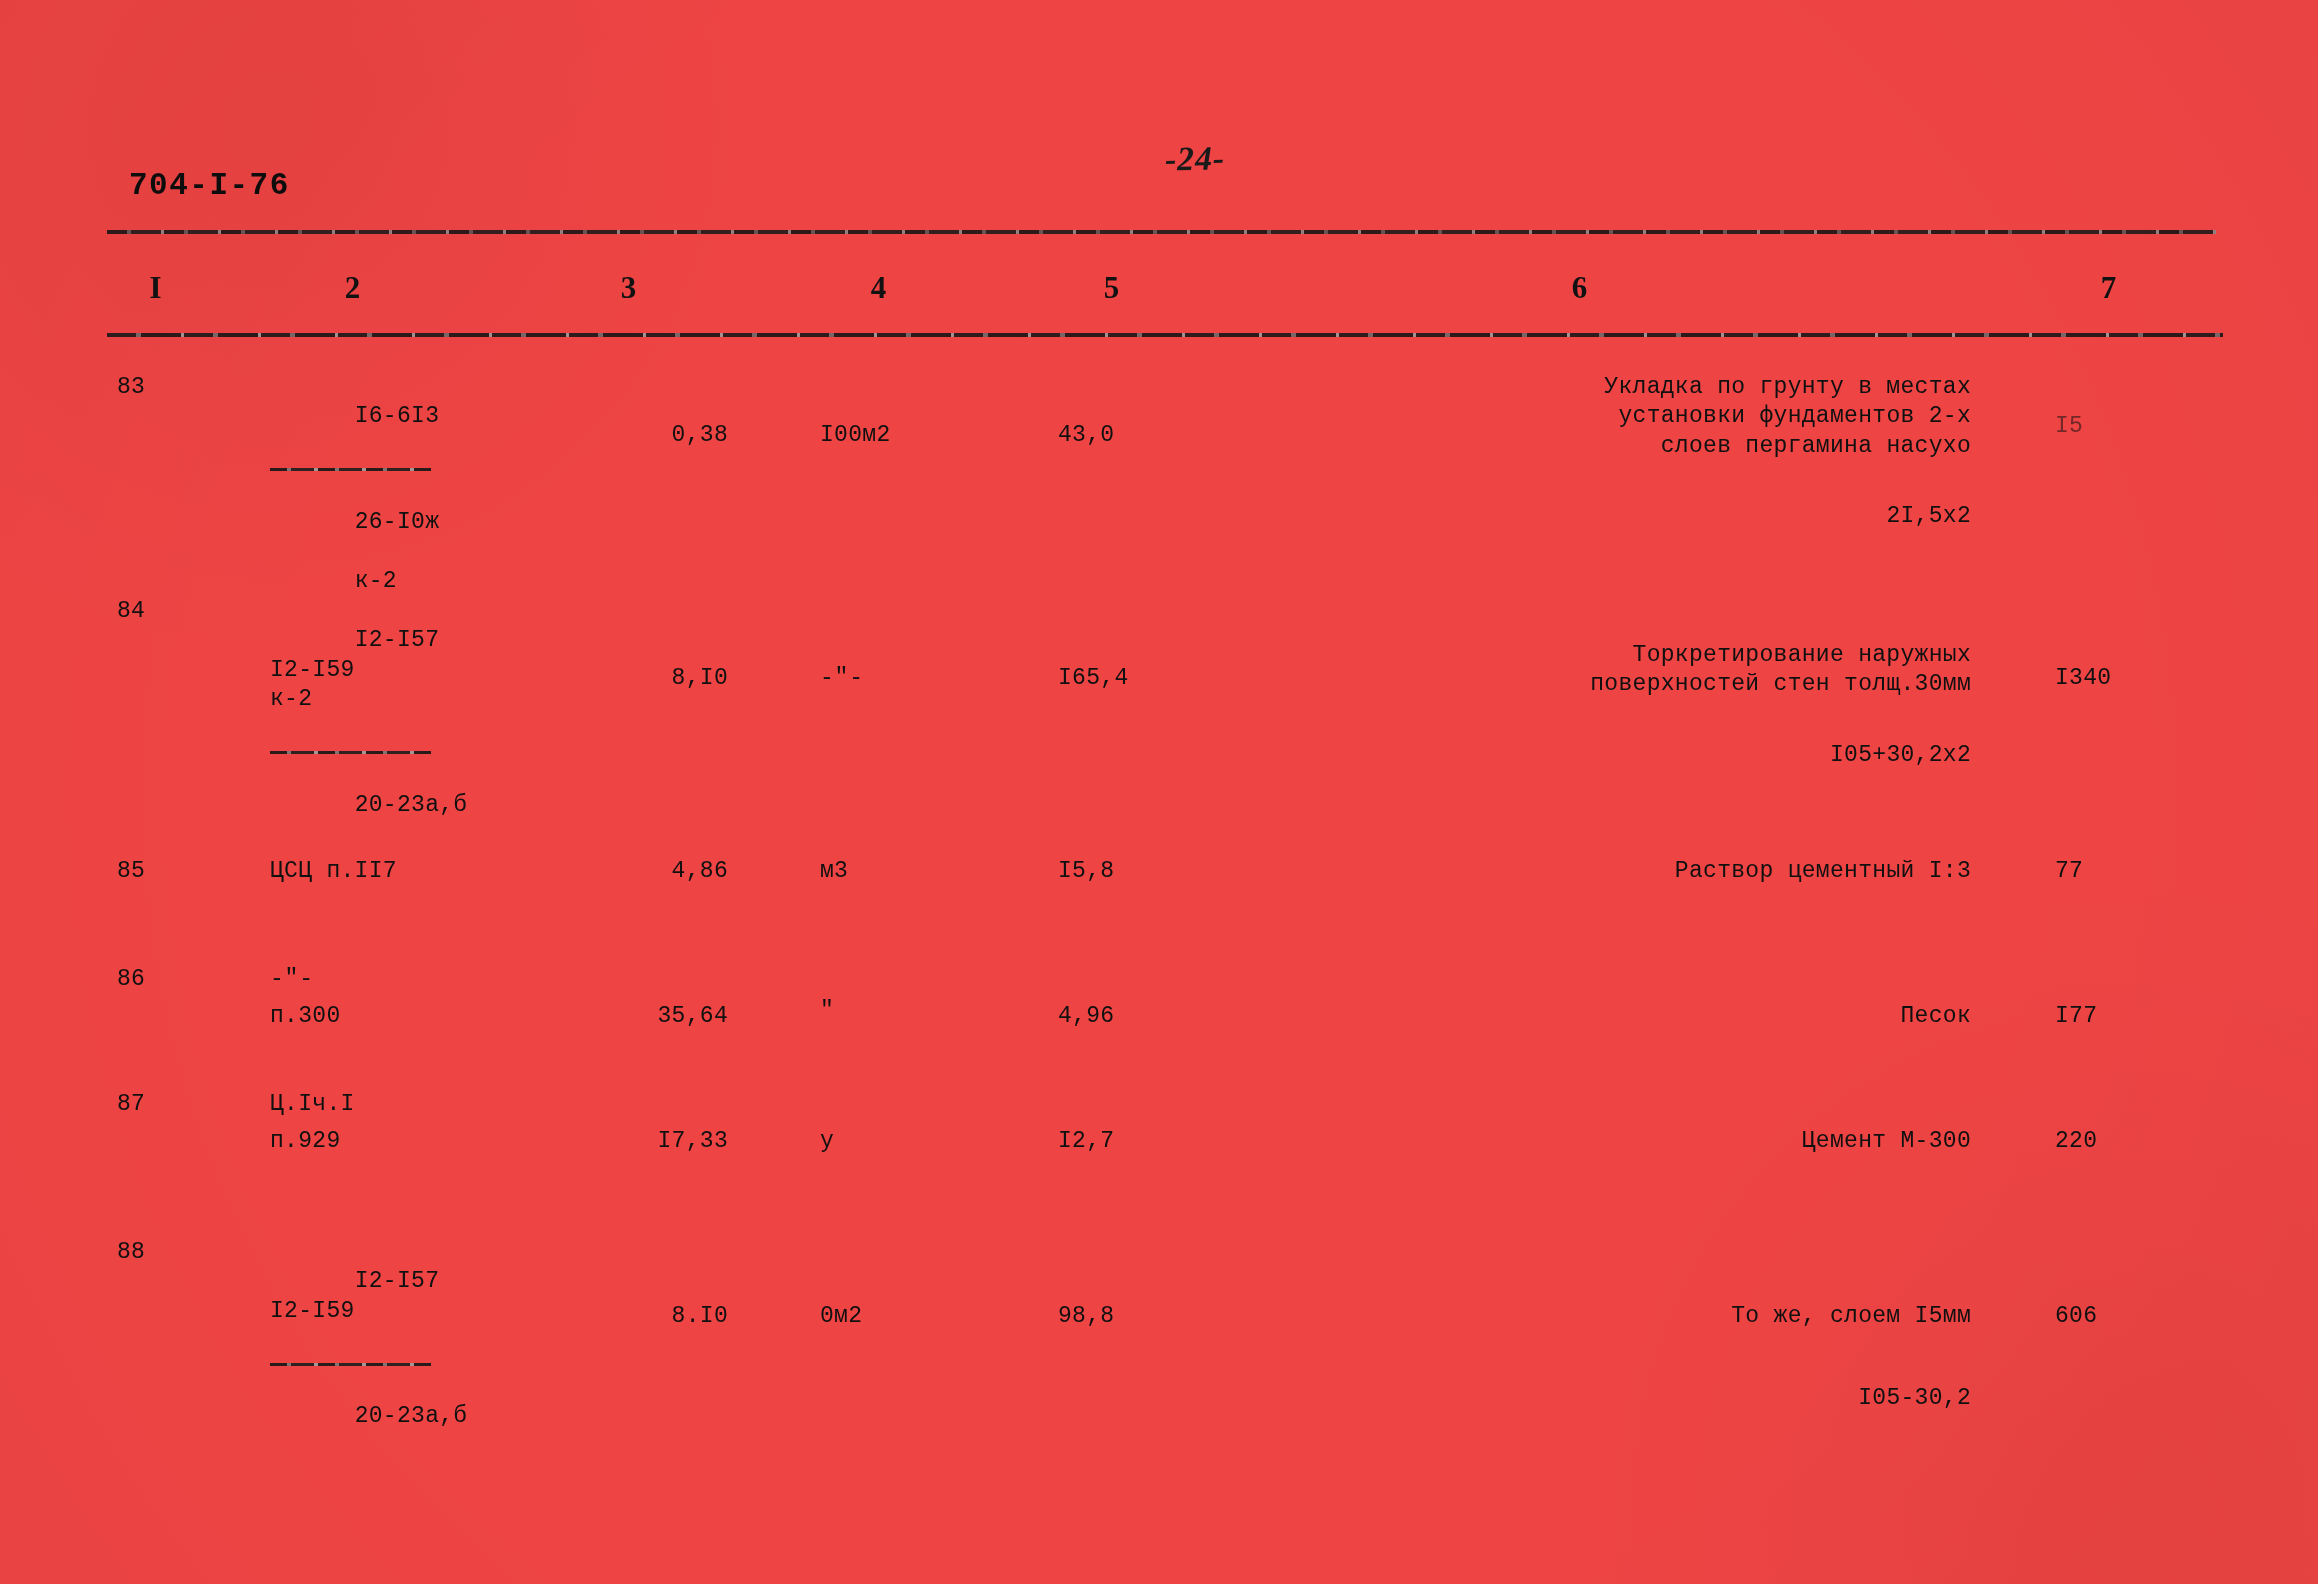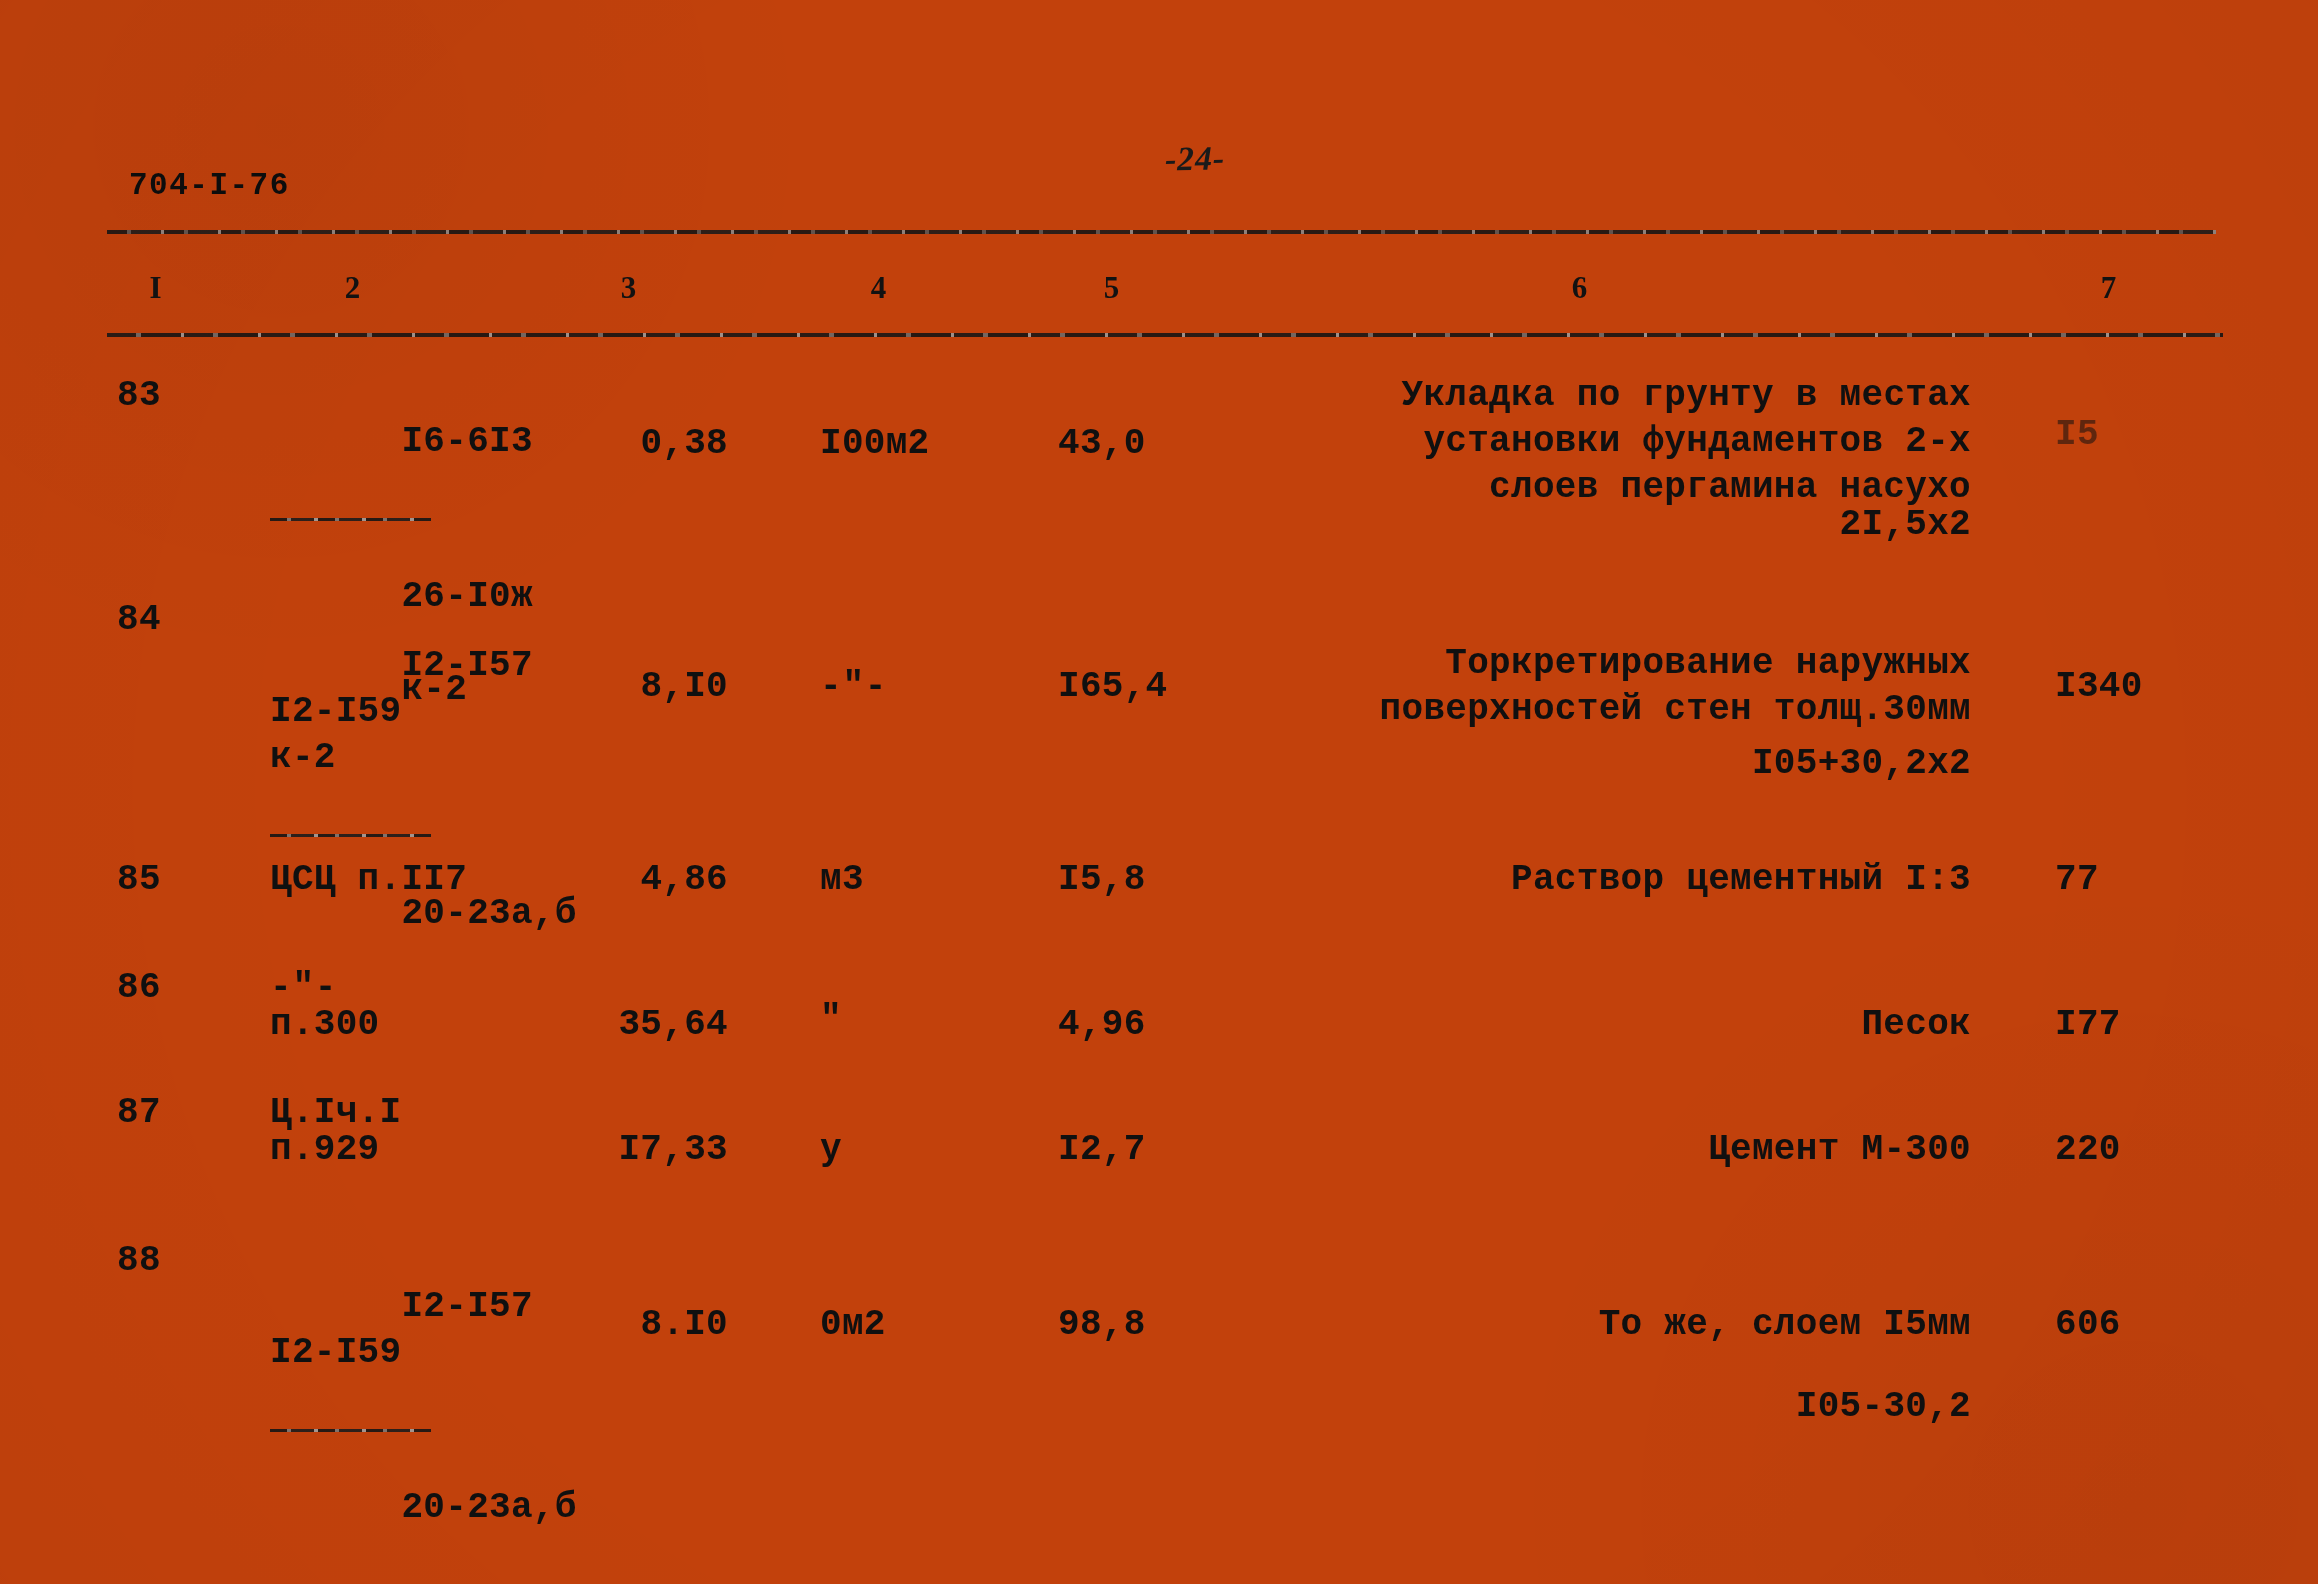--- a/index.html
+++ b/index.html
@@ -7,21 +7,21 @@
     padding: 0;
     background: #ffffff;
   }
   body {
     font-family: "Liberation Serif", serif;
   }
   .page {
     position: relative;
     width: 2319px;
     height: 1585px;
-    background: #c2410c;
+    background: #ef4444;
     overflow: hidden;
   }
 
   
   .scan-noise {
     position: absolute;
     inset: 0;
     pointer-events: none;
     background:
       radial-gradient(circle at 12% 8%, rgba(0,0,0,0.035), rgba(0,0,0,0) 22%),
@@ -107,23 +107,23 @@
 
   
   .row {
     position: absolute;
     left: 0;
     width: 2319px;
   }
   .cell {
     position: absolute;
     font-family: "Liberation Mono", "DejaVu Sans Mono", monospace;
-    font-weight: 700;
+    font-weight: 400;
     color: #101010;
-    font-size: 36px;
+    font-size: 23px;
     letter-spacing: 0.3px;
     white-space: pre;
     line-height: 1.28;
   }
   .cell.c1 { left: 117px;  width: 92px; text-align: left; }
   .cell.c2 { left: 270px;  width: 230px; text-align: left; }
   .cell.c3 { left: 567px;  width: 161px; text-align: right; }
   .cell.c4 { left: 820px; width: 153px; text-align: left; }
   .cell.c5 { left: 1058px; width: 161px; text-align: left; }
   .cell.c6 { left: 1296px; width: 675px; text-align: right; }

